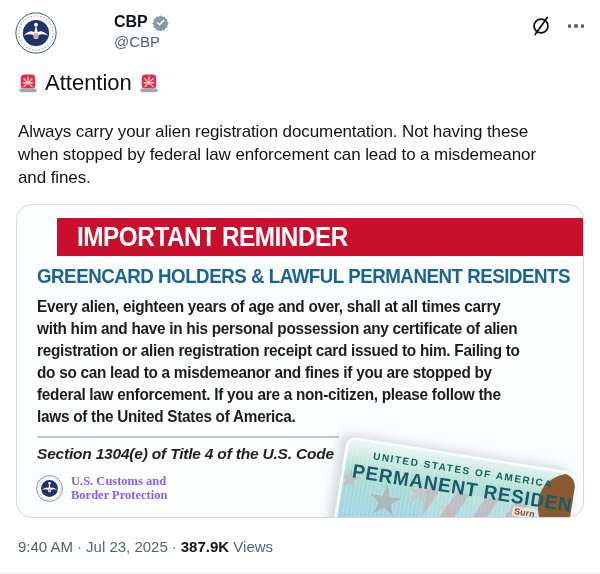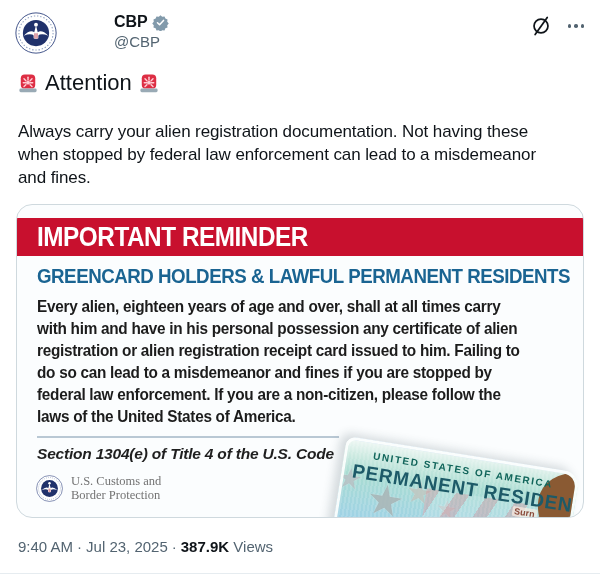--- a/index.html
+++ b/index.html
@@ -32,36 +32,36 @@
   .tweet-body{ margin:25px 16px 0 18px; }
   .tweet-body .tline{ font-size:17px; line-height:23px; color:#0f1419; letter-spacing:-0.1px; white-space:nowrap; }
 
   
   .media-card{
     position:relative; margin:15px 16px 0 16px; width:568px; height:314px;
     border:1px solid #cfd9de; border-radius:16px; overflow:hidden;
     background:#fbfdfe; cursor:pointer;
   }
   .card-topstrip{ height:13px; }
-  .banner{ background:#C8102E; height:38px; display:flex; align-items:center; padding:12px 20px; }
+  .banner{ background:#C8102E; height:38px; display:flex; align-items:center; padding:12px 20px;margin-left:40px; }
   .banner-text{ color:#fff; font-weight:700; font-size:27px; letter-spacing:-0.5px;
     white-space:nowrap; transform:scaleX(0.9); transform-origin:left center; }
   .subtitle{ padding:9px 20px 0; }
   .subtitle span{ display:inline-block; color:#1A6492; font-weight:700; font-size:19.5px;
     letter-spacing:-0.5px; white-space:nowrap; transform:scaleX(0.96); transform-origin:left center; }
   .card-body{ padding:7px 20px 0; }
   .card-body .line{ font-weight:700; font-size:16.5px; line-height:22px; color:#1c1c1c;
     letter-spacing:-0.3px; white-space:nowrap; transform:scaleX(0.93); transform-origin:left center; }
   .card-divider{ margin:9px 244px 0 20px; border-top:2px solid #b9c8d4; }
   .citation{ padding:6px 20px 0; font-style:italic; font-weight:700; font-size:15.5px;
     line-height:19px; color:#1f1f1f; letter-spacing:-0.2px; }
   .agency{ display:flex; align-items:center; gap:8px; padding:11px 20px 0 19px; }
   .agency-seal{ width:27px; height:27px; display:inline-flex; }
-  .agency-text{ font-family:"Liberation Serif", serif; font-weight:400; font-size:12.5px;
-    line-height:14px; color:#737373; }
+  .agency-text{ font-family:"Liberation Serif", serif; font-weight:700; font-size:12.5px;
+    line-height:14px; color:#8b5cf6; }
 
   
   .greencard{
     position:absolute; left:330px; top:231px; width:236px; height:160px;
     transform:rotate(9deg); transform-origin:top left;
     background:linear-gradient(178deg,#eef7f4 0%,#cdeae1 9%,#a9dcd2 20%,#9fd2e6 48%,#b7d8ee 75%,#cfe3f2 100%);
     border-left:3px solid rgba(252,254,253,0.95);
     border-top:3px solid rgba(252,254,253,0.95);
     border-right:3px solid rgba(252,254,253,0.9);
     border-radius:10px 16px 4px 0;

